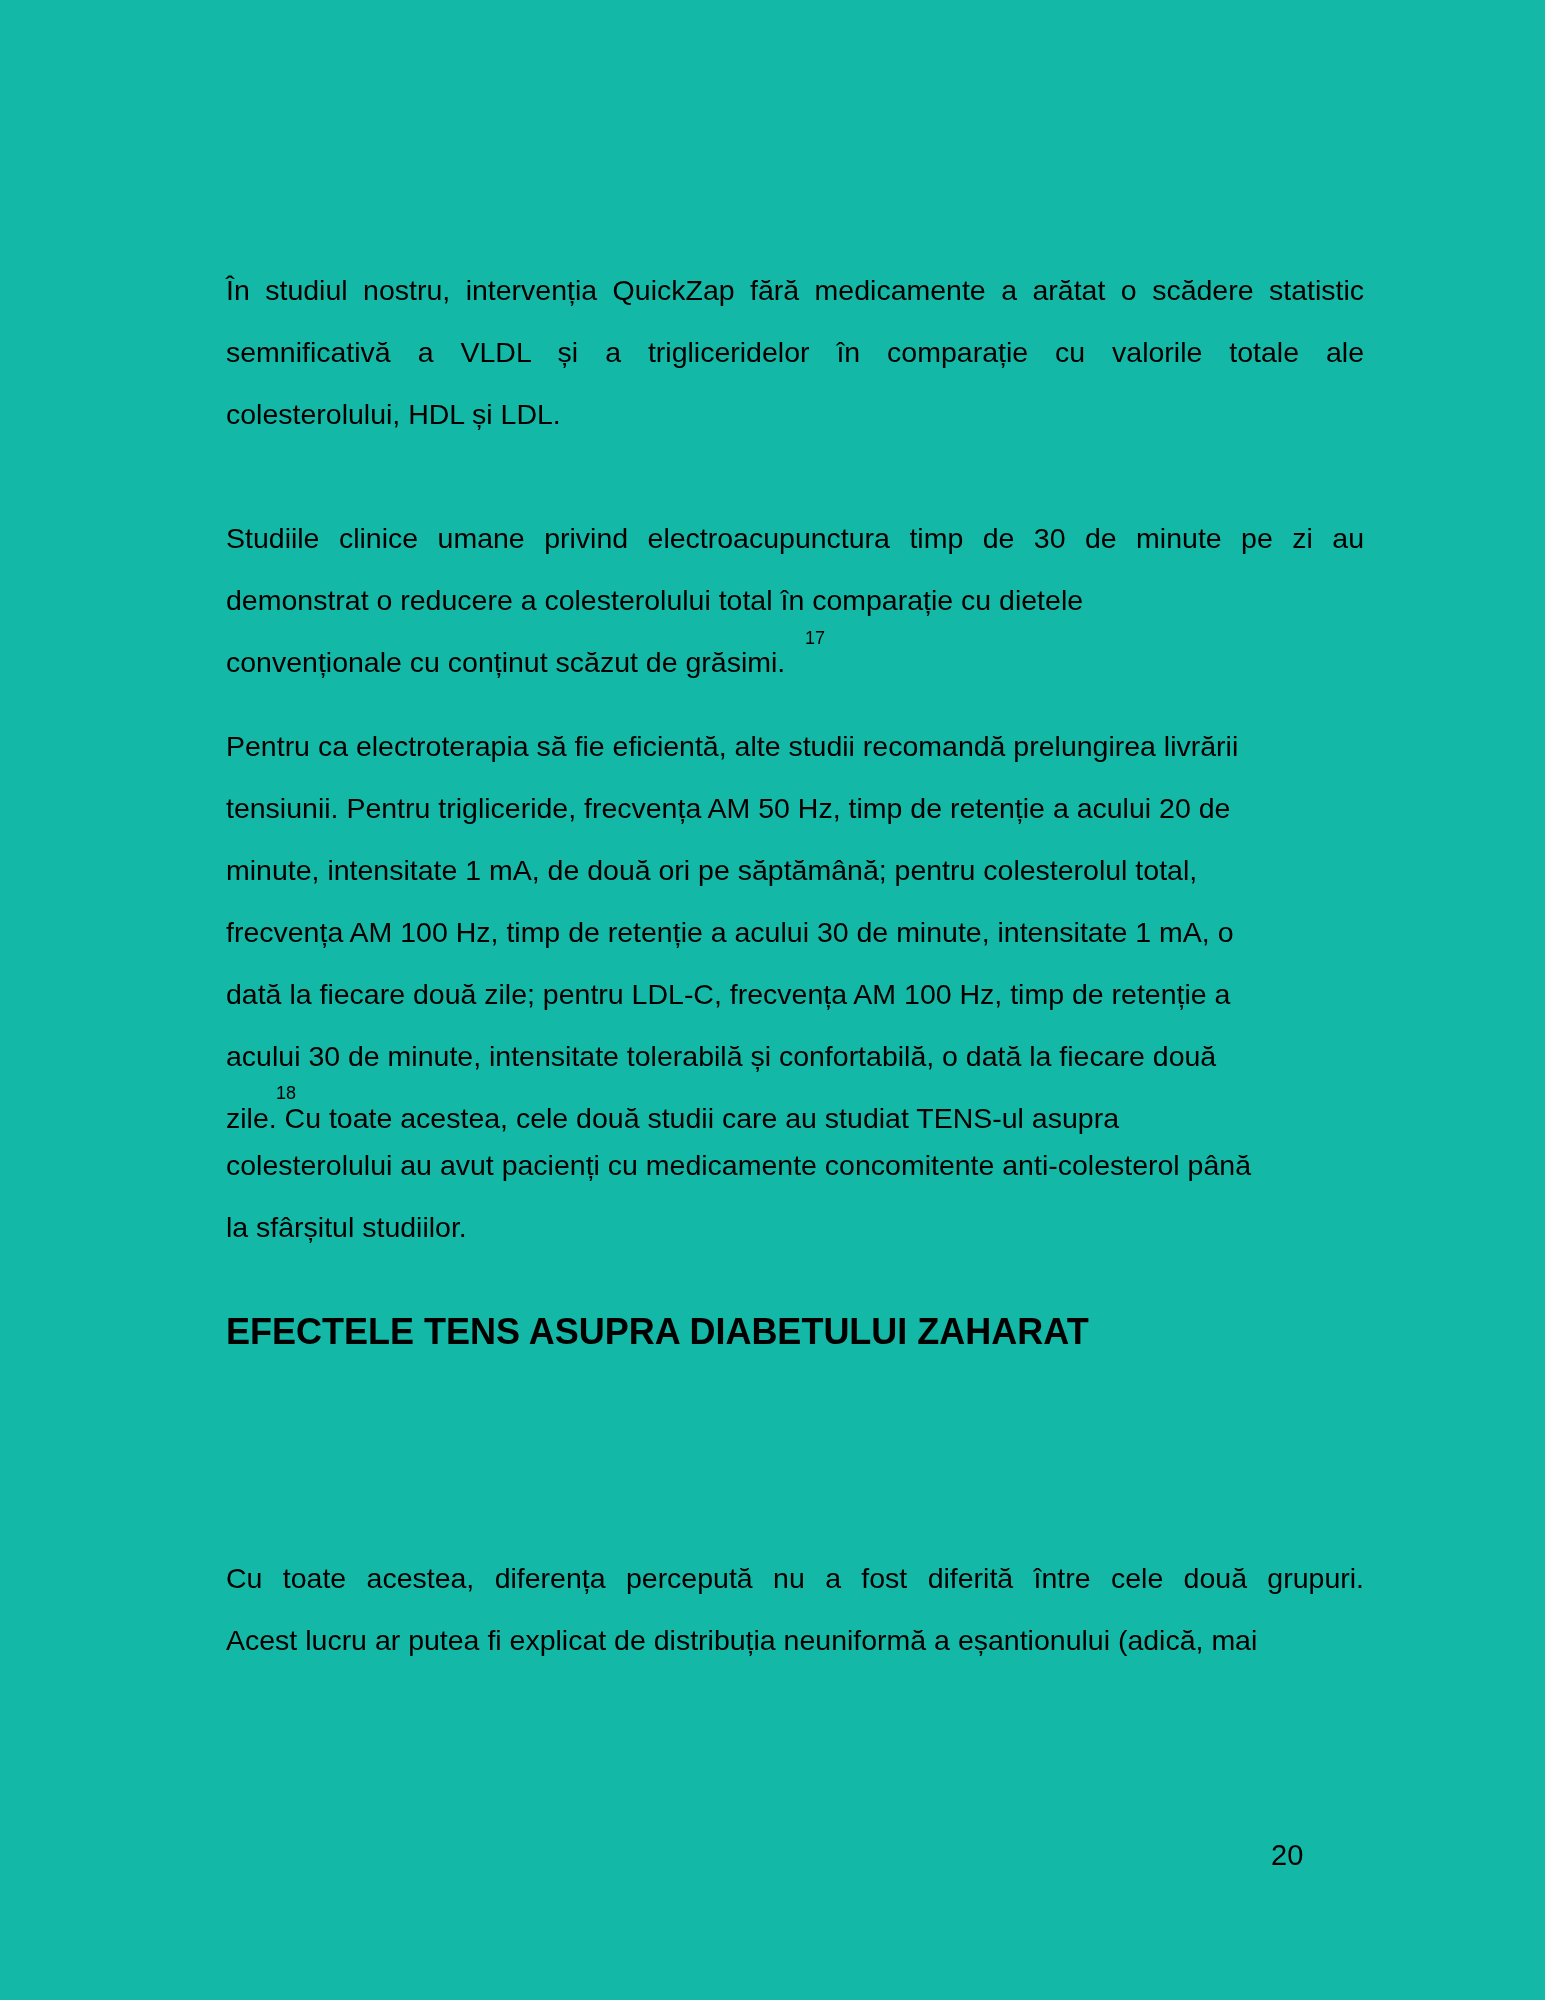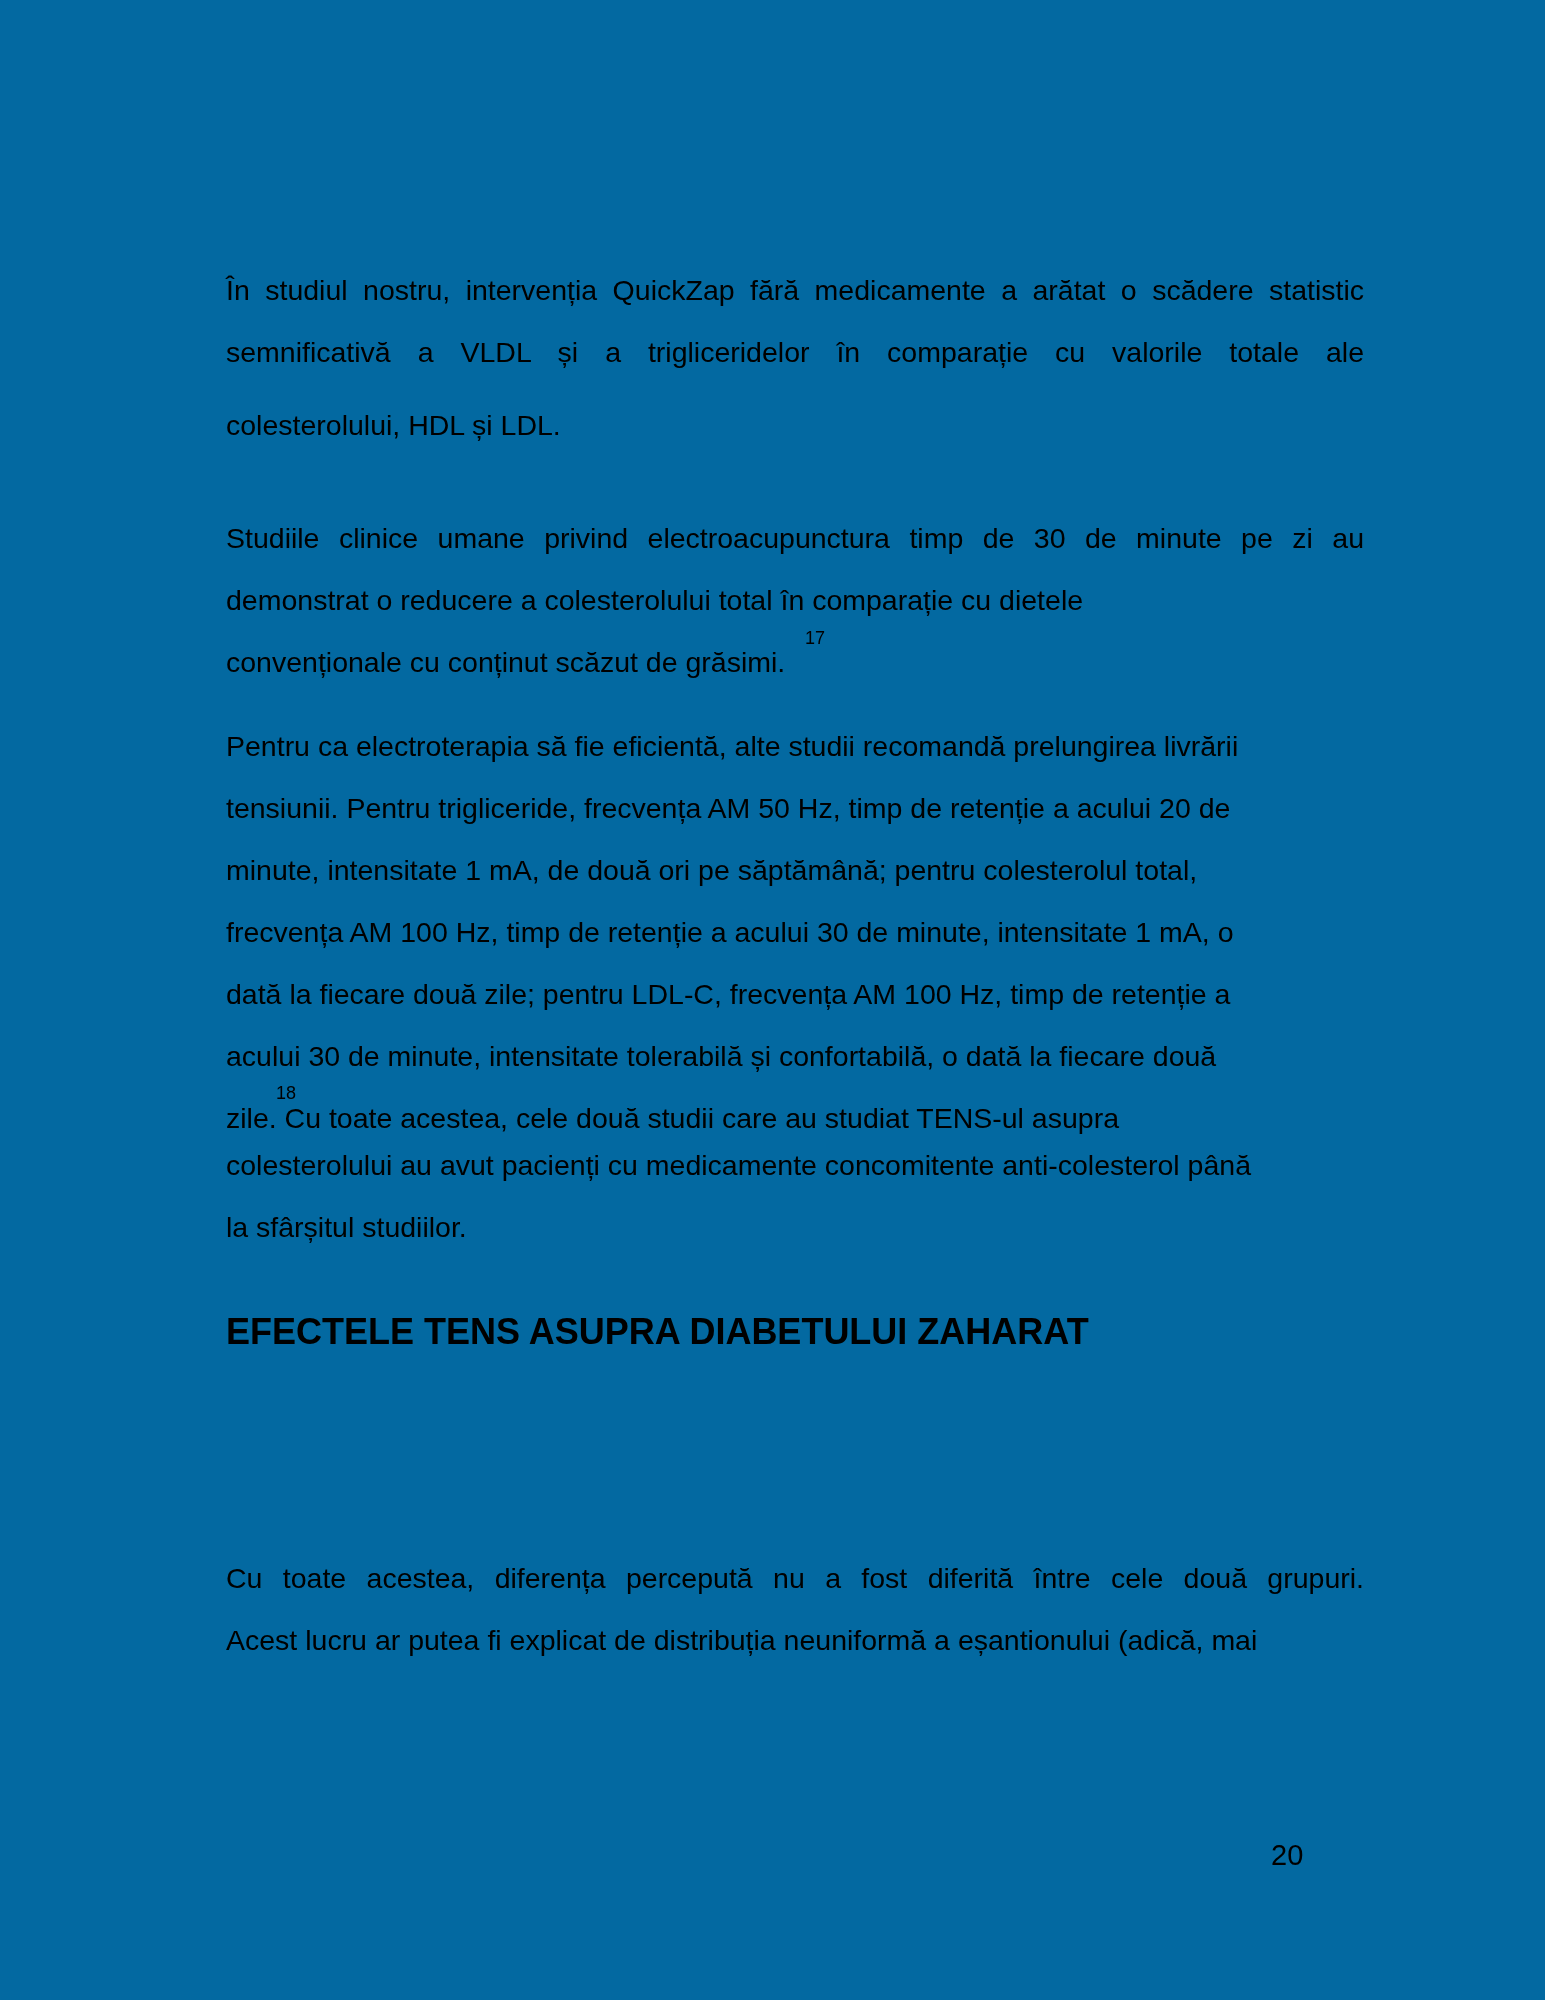--- a/index.html
+++ b/index.html
@@ -1,17 +1,17 @@
 <!DOCTYPE html>
 <html><head>
   <meta charset="utf-8">
   <style>
     html, body { margin: 0; padding: 0; background: #ffffff; }
     body { width: 1545px; height: 2000px; position: relative; overflow: hidden; }
-    .page { position: absolute; left: 0; top: 0; width: 1545px; height: 2000px; background: #0369a1; }
+    .page { position: absolute; left: 0; top: 0; width: 1545px; height: 2000px; background: #14b8a6; }
     .line {
       position: absolute;
       left: 226px;
       width: 1138px;
       font-family: "Liberation Sans", sans-serif;
       font-size: 28.5px;
       line-height: 34px;
       color: #000000;
       white-space: nowrap;
     }
@@ -47,21 +47,21 @@
       color: #000000;
     }
   </style>
 </head>
 <body>
 
 <div class="page">
 
   <div class="line justify" style="top:273px;">În studiul nostru, intervenția QuickZap fără medicamente a arătat o scădere statistic</div>
   <div class="line justify" style="top:335px;">semnificativă a VLDL și a trigliceridelor în comparație cu valorile totale ale</div>
-  <div class="line" style="top:397px;margin-top:11px;">colesterolului, HDL și LDL.</div>
+  <div class="line" style="top:397px;">colesterolului, HDL și LDL.</div>
 
   <div class="line justify" style="top:521px;">Studiile clinice umane privind electroacupunctura timp de 30 de minute pe zi au</div>
   <div class="line" style="top:583px;">demonstrat o reducere a colesterolului total în comparație cu dietele</div>
   <div class="line" style="top:645px;">convenționale cu conținut scăzut de grăsimi.</div>
   <span class="sup" style="left:805px; top:628px;">17</span>
 
   <div class="line" style="top:729px;">Pentru ca electroterapia să fie eficientă, alte studii recomandă prelungirea livrării</div>
   <div class="line" style="top:791px;">tensiunii. Pentru trigliceride, frecvența AM 50 Hz, timp de retenție a acului 20 de</div>
   <div class="line" style="top:853px;">minute, intensitate 1 mA, de două ori pe săptămână; pentru colesterolul total,</div>
   <div class="line" style="top:915px;">frecvența AM 100 Hz, timp de retenție a acului 30 de minute, intensitate 1 mA, o</div>

